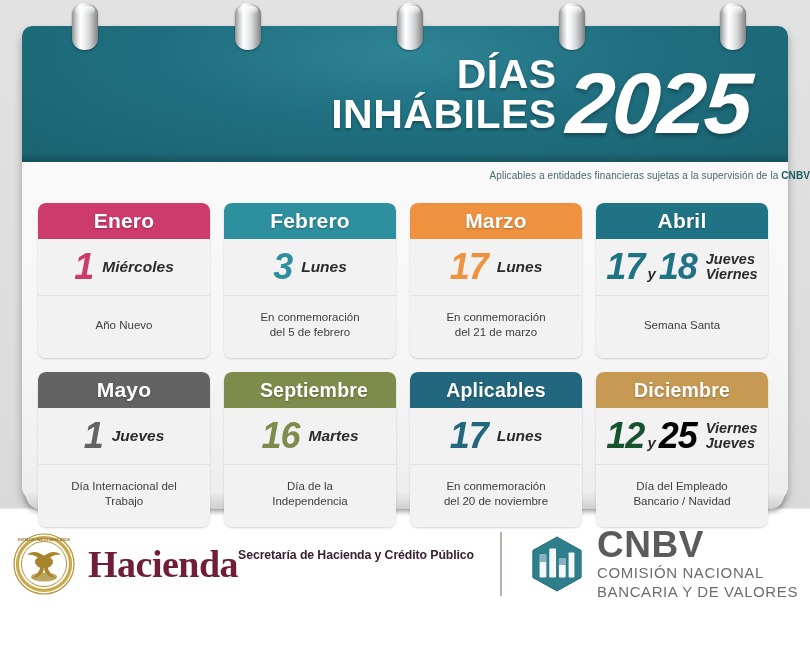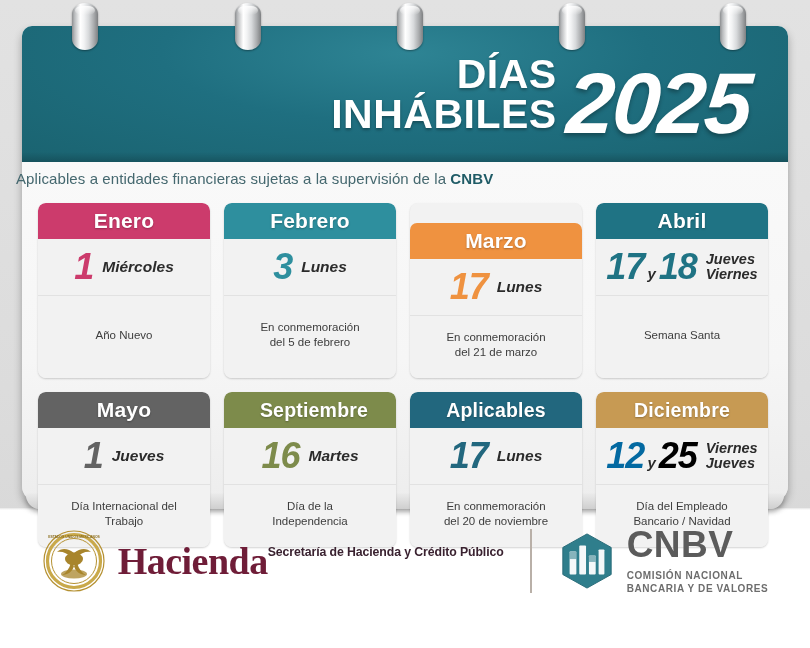--- a/index.html
+++ b/index.html
@@ -117,23 +117,23 @@
     font-size: 86px;
     line-height:.84;
     font-style: italic;
     letter-spacing:-2px;
     text-shadow: 0 3px 4px rgba(0,0,0,.30);
     transform: skewX(-4deg);
   }
 
   .subtitle{
     position:absolute;
-    left:16px; right:0; top: 170px;
-    text-align:left;
-    font-size: 15px;
+    left:0; right:0; top: 170px;
+    text-align:right;
+    font-size: 10px;
     color:#45686f;
     z-index: 5;
     letter-spacing:.1px;
   }
   .subtitle b{ color:#1f5b66; }
 
   
   .grid{
     position:absolute;
     left: 38px; top: 203px;
@@ -252,26 +252,26 @@
   .cnbv-mark{ width: 58px; height: 58px; }
   .cnbv-text{ display:flex; flex-direction:column; }
   .cnbv-name{
     font-size: 37px;
     font-weight:bold;
     color:#5b5b5b;
     line-height:.95;
     letter-spacing:.5px;
   }
   .cnbv-sub{
-    font-size: 10px;
-    font-weight:bold;
+    font-size: 15px;
+    font-weight:normal;
     color:#6d6d6d;
     letter-spacing:.6px;
     line-height:1.25;
-    margin-top: 8px;
+    margin-top: 2px;
   }
 </style>
 </head>
 <body>
 
 <div class="poster">
 
   <div class="footer-band"></div>
 
   <div class="sheet"></div>
@@ -330,21 +330,21 @@
           </div>
         </div>
         <div class="card-foot">
           <div>
             <div>En conmemoración</div>
             <div>del 5 de febrero</div>
           </div>
         </div>
       </div>
       <div class="card">
-        <div class="card-head" style="background: linear-gradient(rgb(239, 146, 64), rgb(239, 146, 64)); margin-top: 20px;">
+        <div class="card-head" style="background: linear-gradient(rgb(239, 146, 64), rgb(239, 146, 64));">
           <span>Marzo</span>
         </div>
         <div class="card-mid">
           <div class="nums">
             <span class="num" style="color: rgb(239, 146, 64);">17</span>
             <div class="dows single">
               <div>Lunes</div>
             </div>
           </div>
         </div>
@@ -432,21 +432,21 @@
             <div>del 20 de noviembre</div>
           </div>
         </div>
       </div>
       <div class="card">
         <div class="card-head narrow" style="background: linear-gradient(rgb(199, 154, 83), rgb(199, 154, 83));">
           <span>Diciembre</span>
         </div>
         <div class="card-mid">
           <div class="nums">
-            <span class="num" style="color: #0369a1; text-align: center;">12</span>
+            <span class="num" style="color: #14532d; text-align: center;">12</span>
             <span class="conj">y</span>
             <span class="num" style="color: #000000;">25</span>
             <div class="dows">
               <div>Viernes</div>
               <div>Jueves</div>
             </div>
           </div>
         </div>
         <div class="card-foot">
           <div>

